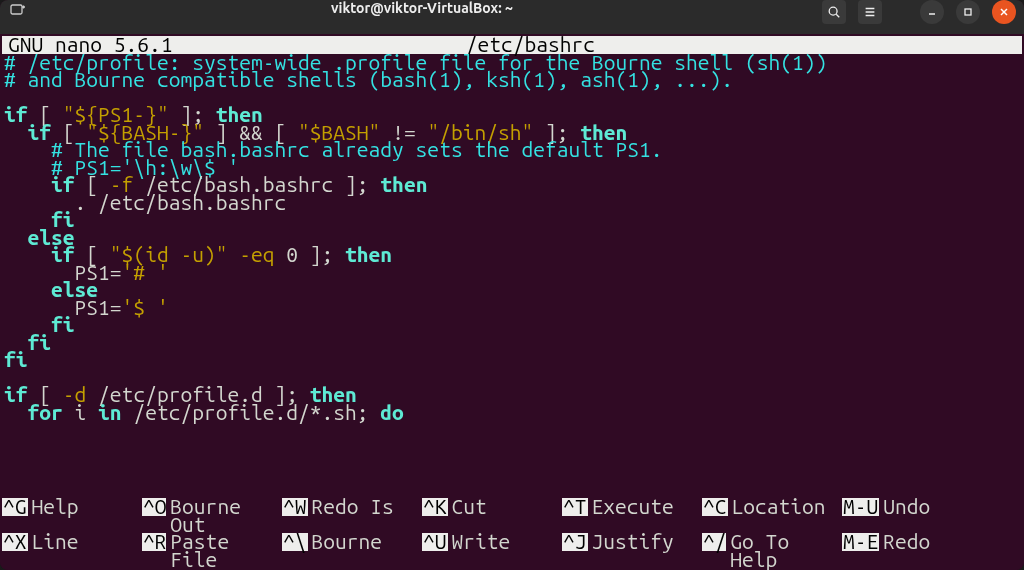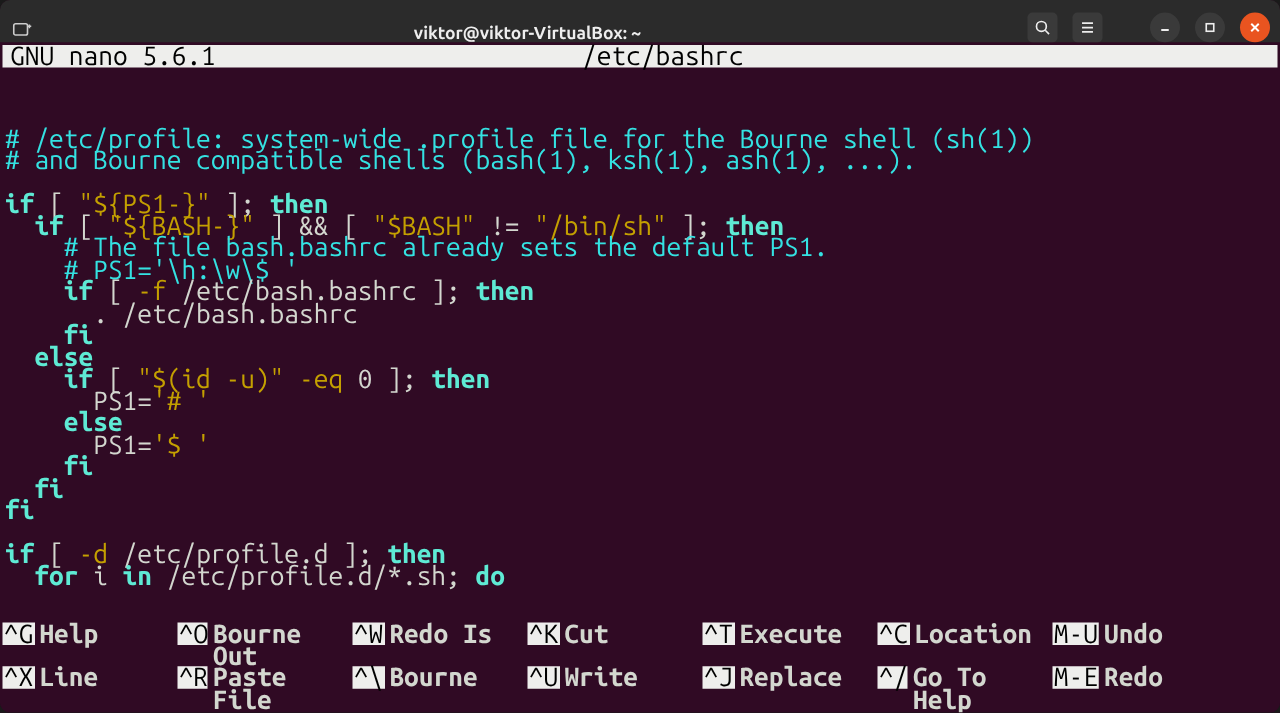--- a/index.html
+++ b/index.html
@@ -1,45 +1,45 @@
 <!DOCTYPE html>
 <html><head>
 <meta charset="utf-8">
 <style>
   * { margin: 0; padding: 0; box-sizing: border-box; }
   html, body { width: 1024px; height: 570px; overflow: hidden; font-family: "Ubuntu Mono", "DejaVu Sans Mono", monospace; background: #1a1a1a; }
   .window { width: 1024px; height: 570px; display: flex; flex-direction: column; background: #300a24; border-radius: 8px; overflow: hidden; }
   
   
-  .titlebar { height: 34px; background: #2b2b2b; display: flex; align-items: flex-end; padding: 0 8px; gap: 6px; }
+  .titlebar { height: 34px; background: #2b2b2b; display: flex; align-items: flex-start; padding: 0 8px; gap: 6px; }
   .titlebar .left-icon { width: 20px; height: 20px; display:flex; align-items:center; justify-content:center; color:#ccc; }
   .titlebar .title { flex: 1; text-align: center; color: #eee; font-family: Ubuntu, sans-serif; font-size: 14px; font-weight: 600; }
   .titlebar .btn { width: 24px; height: 24px; border-radius: 4px; display: flex; align-items: center; justify-content: center; color: #eee; background: #3a3a3a; margin-left: 6px; cursor: pointer; }
   .titlebar .btn.round { border-radius: 50%; }
   .titlebar .btn.close { background: #e95420; }
   .titlebar .spacer { width: 20px; }
   
   
   .term { flex: 1; background: #300a24; color: #d3d7cf; font-size: 21px; line-height: 17.5px; padding: 2px 2px 0 2px; position: relative; }
   .nano-header { display: flex; background: #eeeeec; color: #000; font-weight: 400; }
   .nano-header .appver { padding: 0 6px; }
   .nano-header .file { flex:1; text-align:center; padding-right: 140px; }
   
-  .code { padding: 0 2px; white-space: pre; margin-top: 48px; }
+  .code { padding: 0 2px; white-space: pre; }
   .c-comment { color: #34e2e2; }
   .c-key { color: #5eead4; font-weight: bold; }
   .c-str { color: #c4a000; }
   .c-plain { color: #d3d7cf; }
   
   
   .shortcuts { position:absolute; bottom: 2px; left: 2px; right: 2px; }
   .srow { display:flex; }
   .scell { display:flex; align-items:flex-start; }
   .skey { background:#eeeeec; color:#000; padding:0 1px; display:inline-block; min-width: 22px; text-align:center; }
-  .slabel { color:#d3d7cf; margin-left: 4px; font-weight: bold; }
+  .slabel { color:#d3d7cf; margin-left: 4px; }
   .col0 { width: 140px; }
   .col1 { width: 140px; }
   .col2 { width: 140px; }
   .col3 { width: 140px; }
   .col4 { width: 140px; }
   .col5 { width: 140px; }
   .col6 { width: 100px; }
 </style>
 </head>
 <body>
@@ -136,21 +136,21 @@
           <div class="scell col2">
             <span class="skey">^\</span>
             <span class="slabel">Bourne</span>
           </div>
           <div class="scell col3">
             <span class="skey">^U</span>
             <span class="slabel">Write</span>
           </div>
           <div class="scell col4">
             <span class="skey">^J</span>
-            <span class="slabel">Replace</span>
+            <span class="slabel">Justify</span>
           </div>
           <div class="scell col5">
             <span class="skey">^/</span>
             <span class="slabel">Go To Help</span>
           </div>
           <div class="scell col6">
             <span class="skey">M-E</span>
             <span class="slabel">Redo</span>
           </div>
         </div>

